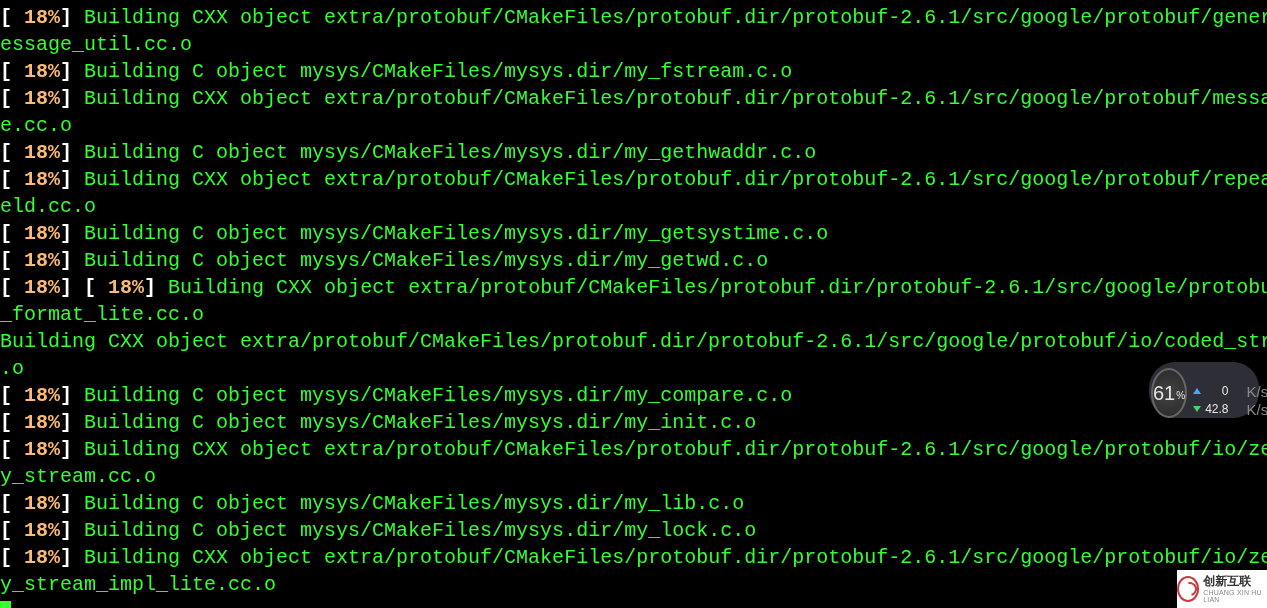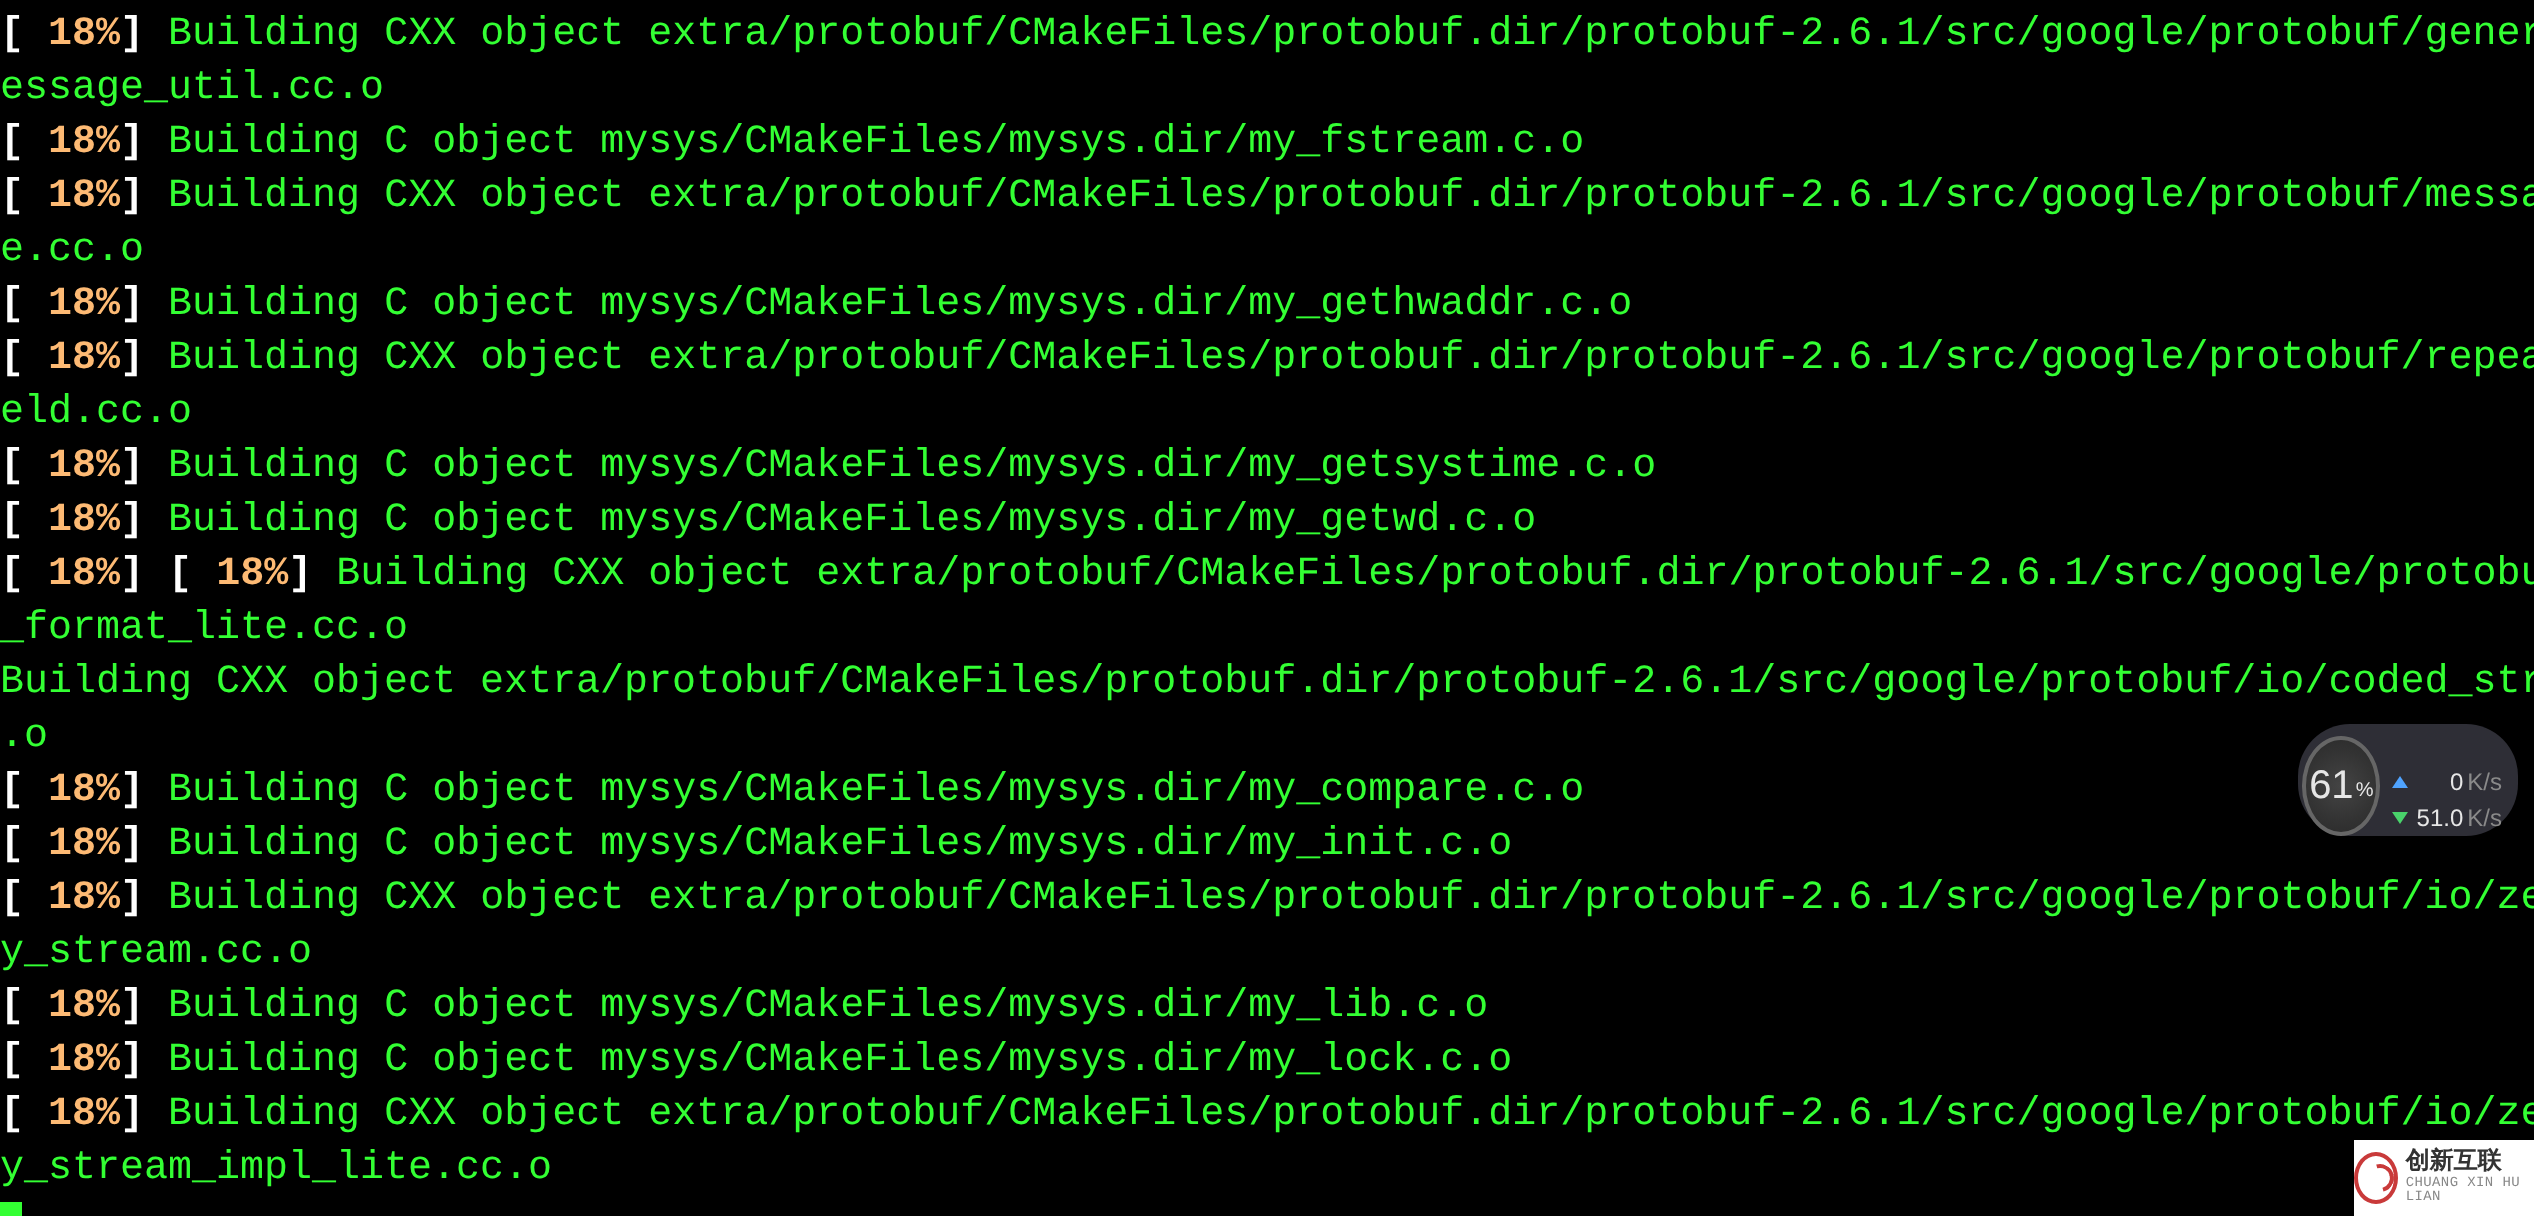--- a/index.html
+++ b/index.html
@@ -101,22 +101,22 @@
   }
   .netup .netarrow { border-bottom: 6px solid #4fa3ff; }
   .netdown .netarrow { border-top: 6px solid #49d36b; }
   .netval {
     color: #e6e6e6;
     font-size: 12px;
     margin-left: auto;
   }
   .netunit {
     color: #8a8a8a;
-    font-size: 12px;
-    margin-left: 2px;
+    font-size: 15px;
+    margin-left: 18px;
   }
 
   
   .corner {
     position: absolute;
     right: 0;
     bottom: 0;
     width: 90px;
     height: 38px;
     background: #ffffff;
@@ -140,21 +140,21 @@
     width: 10px; height: 10px;
     border: 2px solid #c93a3a;
     border-left-color: transparent;
     border-bottom-color: transparent;
     border-radius: 50%;
     transform: rotate(30deg);
   }
   .corner .txt {
     display: flex;
     flex-direction: column;
-    font-family: Liberation Mono, monospace;
+    font-family: Liberation Sans, sans-serif;
     line-height: 1;
   }
   .corner .t1 { font-size: 12px; color: #333; font-weight: bold; }
   .corner .t2 { font-size: 7px; color: #888; margin-top: 2px; letter-spacing: .2px; }
 </style>
 </head>
 <body>
 
 <div class="terminal" id="terminal"><span class="line"><span class="bracket">[ </span><span class="pct">18%</span><span class="bracket">] </span><span class="dim">Building CXX object extra/protobuf/CMakeFiles/protobuf.dir/protobuf-2.6.1/src/google/protobuf/gener</span></span><span class="line"><span class="dim">essage_util.cc.o</span></span><span class="line"><span class="bracket">[ </span><span class="pct">18%</span><span class="bracket">] </span><span class="dim">Building C object mysys/CMakeFiles/mysys.dir/my_fstream.c.o</span></span><span class="line"><span class="bracket">[ </span><span class="pct">18%</span><span class="bracket">] </span><span class="dim">Building CXX object extra/protobuf/CMakeFiles/protobuf.dir/protobuf-2.6.1/src/google/protobuf/messa</span></span><span class="line"><span class="dim">e.cc.o</span></span><span class="line"><span class="bracket">[ </span><span class="pct">18%</span><span class="bracket">] </span><span class="dim">Building C object mysys/CMakeFiles/mysys.dir/my_gethwaddr.c.o</span></span><span class="line"><span class="bracket">[ </span><span class="pct">18%</span><span class="bracket">] </span><span class="dim">Building CXX object extra/protobuf/CMakeFiles/protobuf.dir/protobuf-2.6.1/src/google/protobuf/repea</span></span><span class="line"><span class="dim">eld.cc.o</span></span><span class="line"><span class="bracket">[ </span><span class="pct">18%</span><span class="bracket">] </span><span class="dim">Building C object mysys/CMakeFiles/mysys.dir/my_getsystime.c.o</span></span><span class="line"><span class="bracket">[ </span><span class="pct">18%</span><span class="bracket">] </span><span class="dim">Building C object mysys/CMakeFiles/mysys.dir/my_getwd.c.o</span></span><span class="line"><span class="bracket">[ </span><span class="pct">18%</span><span class="bracket">] </span><span class="bracket">[ </span><span class="pct">18%</span><span class="bracket">] </span><span class="dim">Building CXX object extra/protobuf/CMakeFiles/protobuf.dir/protobuf-2.6.1/src/google/protobu</span></span><span class="line"><span class="dim">_format_lite.cc.o</span></span><span class="line"><span class="dim">Building CXX object extra/protobuf/CMakeFiles/protobuf.dir/protobuf-2.6.1/src/google/protobuf/io/coded_str</span></span><span class="line"><span class="dim">.o</span></span><span class="line"><span class="bracket">[ </span><span class="pct">18%</span><span class="bracket">] </span><span class="dim">Building C object mysys/CMakeFiles/mysys.dir/my_compare.c.o</span></span><span class="line"><span class="bracket">[ </span><span class="pct">18%</span><span class="bracket">] </span><span class="dim">Building C object mysys/CMakeFiles/mysys.dir/my_init.c.o</span></span><span class="line"><span class="bracket">[ </span><span class="pct">18%</span><span class="bracket">] </span><span class="dim">Building CXX object extra/protobuf/CMakeFiles/protobuf.dir/protobuf-2.6.1/src/google/protobuf/io/ze</span></span><span class="line"><span class="dim">y_stream.cc.o</span></span><span class="line"><span class="bracket">[ </span><span class="pct">18%</span><span class="bracket">] </span><span class="dim">Building C object mysys/CMakeFiles/mysys.dir/my_lib.c.o</span></span><span class="line"><span class="bracket">[ </span><span class="pct">18%</span><span class="bracket">] </span><span class="dim">Building C object mysys/CMakeFiles/mysys.dir/my_lock.c.o</span></span><span class="line"><span class="bracket">[ </span><span class="pct">18%</span><span class="bracket">] </span><span class="dim">Building CXX object extra/protobuf/CMakeFiles/protobuf.dir/protobuf-2.6.1/src/google/protobuf/io/ze</span></span><span class="line"><span class="dim">y_stream_impl_lite.cc.o</span></span><span class="line"><span class="cursor"></span></span></div>
 
@@ -164,21 +164,21 @@
     <span class="small">%</span>
   </div>
   <div class="netstats">
     <div class="netrow netup">
       <span class="netarrow"></span>
       <span class="netval">0</span>
       <span class="netunit">K/s</span>
     </div>
     <div class="netrow netdown">
       <span class="netarrow"></span>
-      <span class="netval">51.0</span>
+      <span class="netval">42.8</span>
       <span class="netunit">K/s</span>
     </div>
   </div>
 </div>
 
 <div class="corner">
   <div class="logo"></div>
   <div class="txt">
     <span class="t1">创新互联</span>
     <span class="t2">CHUANG XIN HU LIAN</span>

